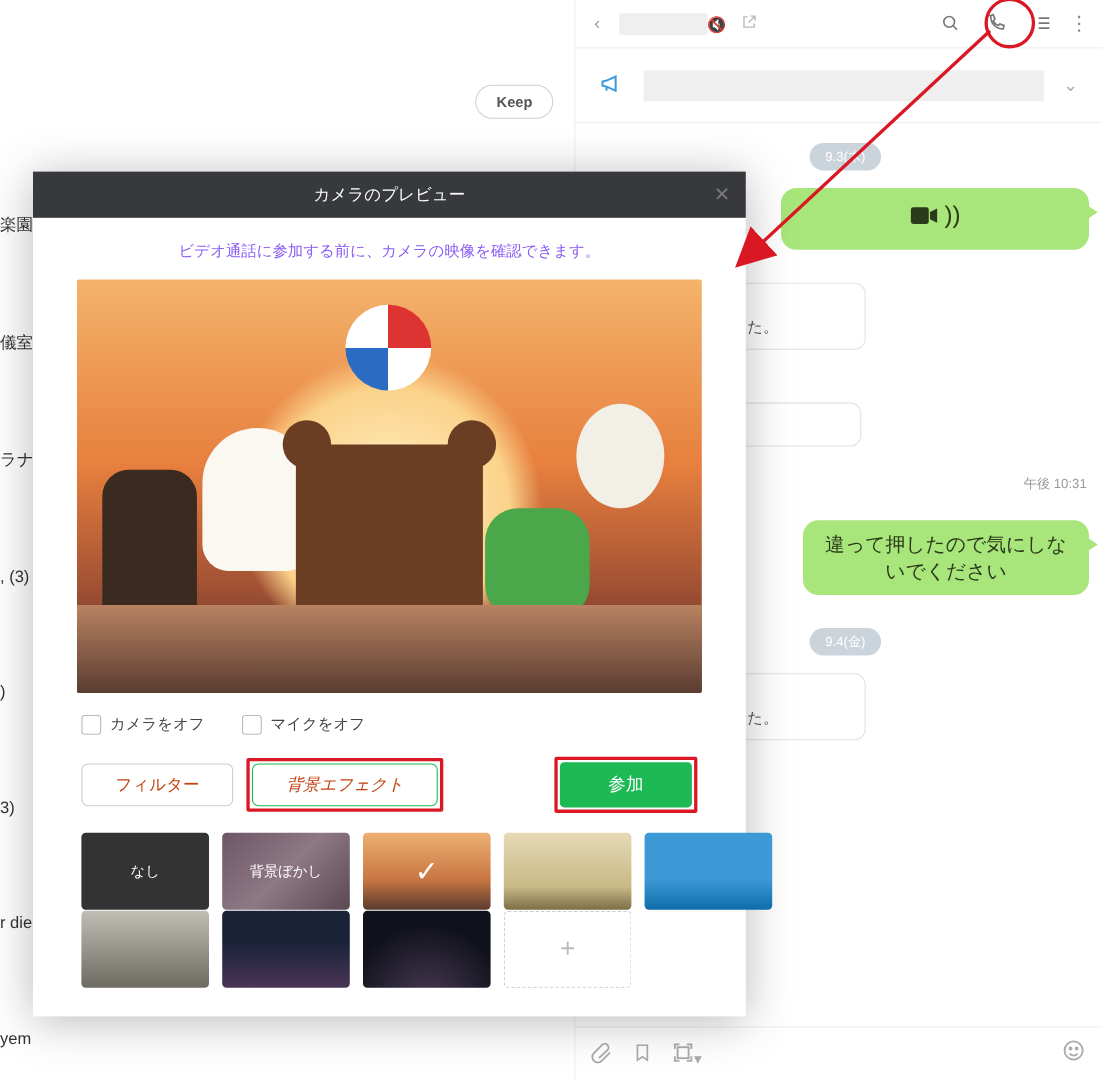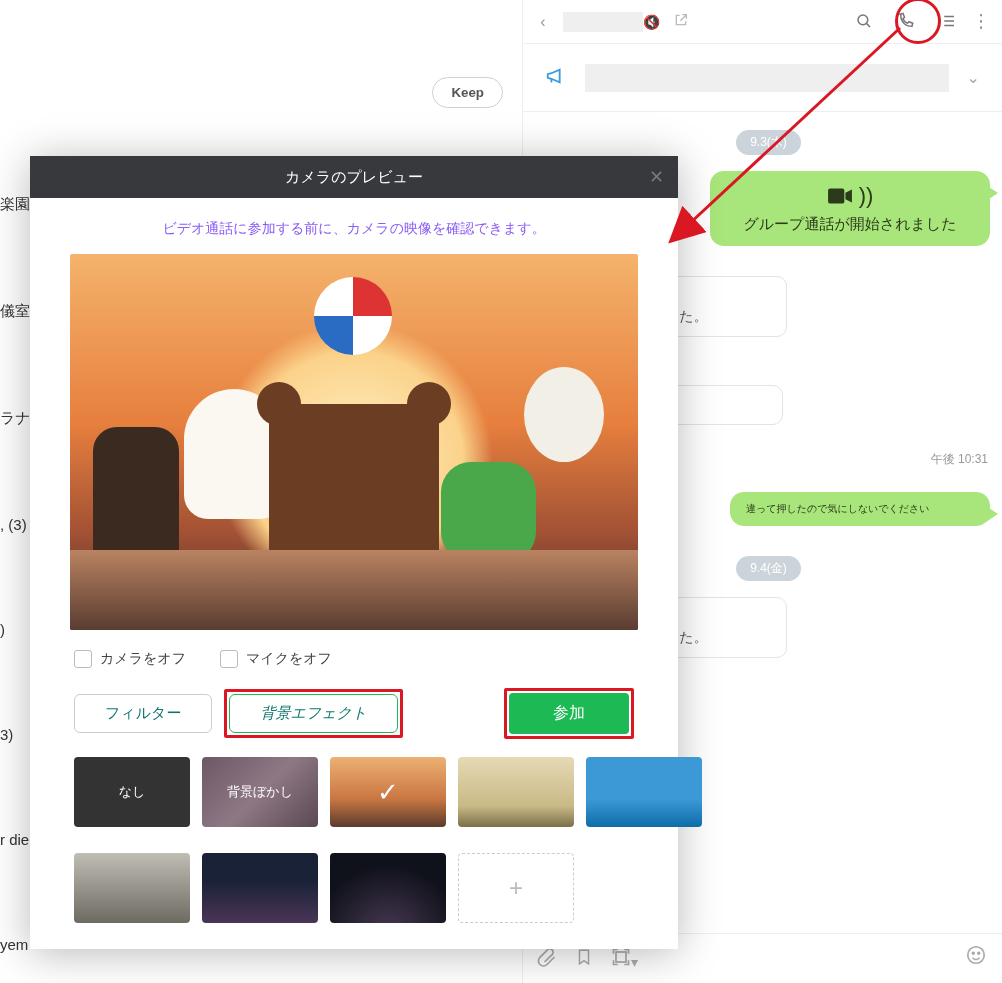--- a/index.html
+++ b/index.html
@@ -28,21 +28,21 @@
   .announce-bar .mega { color:#3a9bdc; }
   .announce-redact { flex:1; height:28px; background:#efefef; }
   .announce-chev { color:#aaa; font-size:16px; cursor:pointer;}
 
   .chat-body { padding:18px 12px 0 24px; position:relative;}
   .date-pill { display:table; margin:0 auto 16px auto; background:#ccd4db; color:#fff; font-size:12px; padding:4px 14px; border-radius:14px;}
   .sys-bubble { background:#fff; border:1px solid #e3e3e3; border-radius:10px; padding:10px 18px; max-width:240px; color:#555; font-size:14px; position:relative; margin-bottom:48px;}
   .sys-time { font-size:12px; color:#888; margin-bottom:4px;}
   .green-bubble { background:#a8e57a; border-radius:14px; padding:12px 20px; color:#2b3a1b; margin-left:auto; margin-bottom:30px; max-width:280px; text-align:center; font-size:15px; position:relative;}
   .green-bubble::after{content:"";position:absolute;right:-8px;top:14px;border-width:8px 0 8px 12px;border-style:solid;border-color:transparent transparent transparent #a8e57a;}
-  .green-bubble.compact { padding:10px 16px; text-align:left; font-size:10px; max-width:260px;}
+  .green-bubble.compact { padding:10px 16px; text-align:center; font-size:18px; max-width:260px;}
   .video-ic { display:inline-flex; align-items:center; gap:6px; justify-content:center; font-size:22px; margin-bottom:6px;}
   .time-right { font-size:12px; color:#999; text-align:right; margin:-22px 2px 24px 0;}
   .sys-heading-only { margin-left:-4px; }
 
   .chat-input-bar { position:absolute; left:0; bottom:0; width:480px; height:50px; border-top:1px solid #eee; display:flex; align-items:center; padding:0 14px; gap:18px; color:#aaa;}
   .chat-input-bar .spacer{flex:1;}
   .smile { position:absolute; right:16px; bottom:14px; }
 
   
   .modal { position:absolute; left:30px; top:156px; width:648px; background:#fff; box-shadow:0 4px 40px rgba(0,0,0,.28); z-index:50;}
@@ -61,26 +61,26 @@
   .char.choco{width:86px;height:150px;left:4%;top:46%;background:#3a2a20;border-radius:24px;}
   .char.moon{width:80px;height:95px;right:6%;top:30%;background:#f2efe7;border-radius:50%;}
   .ball{position:absolute;width:78px;height:78px;border-radius:50%;left:43%;top:6%;background:conic-gradient(#d33 0 90deg,#fff 90deg 180deg,#2a6cc4 180deg 270deg,#fff 270deg 360deg);}
   .water{position:absolute;left:0;right:0;bottom:0;height:80px;background:linear-gradient(#b98361,#5a3c31);}    
 
   .check-row { display:flex; gap:34px; padding:6px 44px 12px 44px; align-items:center;}
   .chk { width:18px; height:18px; border:1.5px solid #bbb; border-radius:3px; display:inline-block; margin-right:8px; vertical-align:middle;}
   .chk-label{font-size:14px;color:#444; display:flex; align-items:center;}
 
   .btn-row { display:flex; align-items:center; gap:12px; padding:8px 44px 14px 44px;}
-  .pill-btn { border:1.5px solid #ccc; border-radius:6px; padding:9px 30px; font-size:15px; color:#0f766e; background:#fff; cursor:pointer;}
+  .pill-btn { border:1.5px solid #ccc; border-radius:6px; padding:9px 30px; font-size:15px; color:#c2410c; background:#fff; cursor:pointer;}
   .pill-btn.selected { border-color:#1db954;font-style:italic;}
   .red-box { border:3px solid #d91824; padding:2px; border-radius:2px;}
   .join-btn { background:#1db954; color:#fff; border:none; border-radius:4px; padding:10px 44px; font-size:16px; cursor:pointer;}
 
-  .effects-grid{ display:grid; grid-template-columns:repeat(5,116px); gap:26px 12px; padding:4px 44px 26px 44px;}
+  .effects-grid{ display:grid; grid-template-columns:repeat(5,116px); gap:1px 12px; padding:4px 44px 26px 44px;}
   .effect{height:70px;border-radius:4px; display:flex;align-items:center;justify-content:center;color:#fff;font-size:13px;cursor:pointer; position:relative;}
   .ef-none{background:#333;}
   .ef-blur{background:linear-gradient(135deg,#6d5766,#8e7884,#5a4852);}
   .ef-sel{background:linear-gradient(180deg,#edb072 0%,#c97742 60%,#5b3b2d 100%);} 
   .ef-sel .checkmark{position:absolute;color:#fff;font-size:26px;}
   .ef-room{background:linear-gradient(180deg,#e6d9b5,#c9b986 70%,#7b6f48);}
   .ef-beach{background:linear-gradient(180deg,#3d99d6 60%,#0d6da9);}
   .ef-class{background:linear-gradient(180deg,#bfbdb4,#6d6a61);}
   .ef-city{background:linear-gradient(180deg,#1a2238 40%,#4a3556);}    
   .ef-stars{background:radial-gradient(circle at 50% 120%,#4a3a55,#10121b 70%);}
@@ -159,21 +159,20 @@
     <div class="date-pill">9.3(木)</div>
 
     <div class="green-bubble">
       <div class="video-ic">
         <svg width="26" height="20" viewBox="0 0 24 18" fill="#2b3a1b">
             <rect x="1" y="2" width="15" height="14" rx="2"></rect>
             <path d="M17 6l6-3v12l-6-3z"></path>
           </svg>
         <span>))</span>
       </div>
-      <div>グループ通話が開始されました</div>
     </div>
 
     <div class="sys-bubble">
       <div class="sys-time">午後 10:30</div>
       <div>通話が終了しました。</div>
     </div>
 
     <div class="sys-bubble sys-heading-only">
       <div>始されました</div>
     </div>

